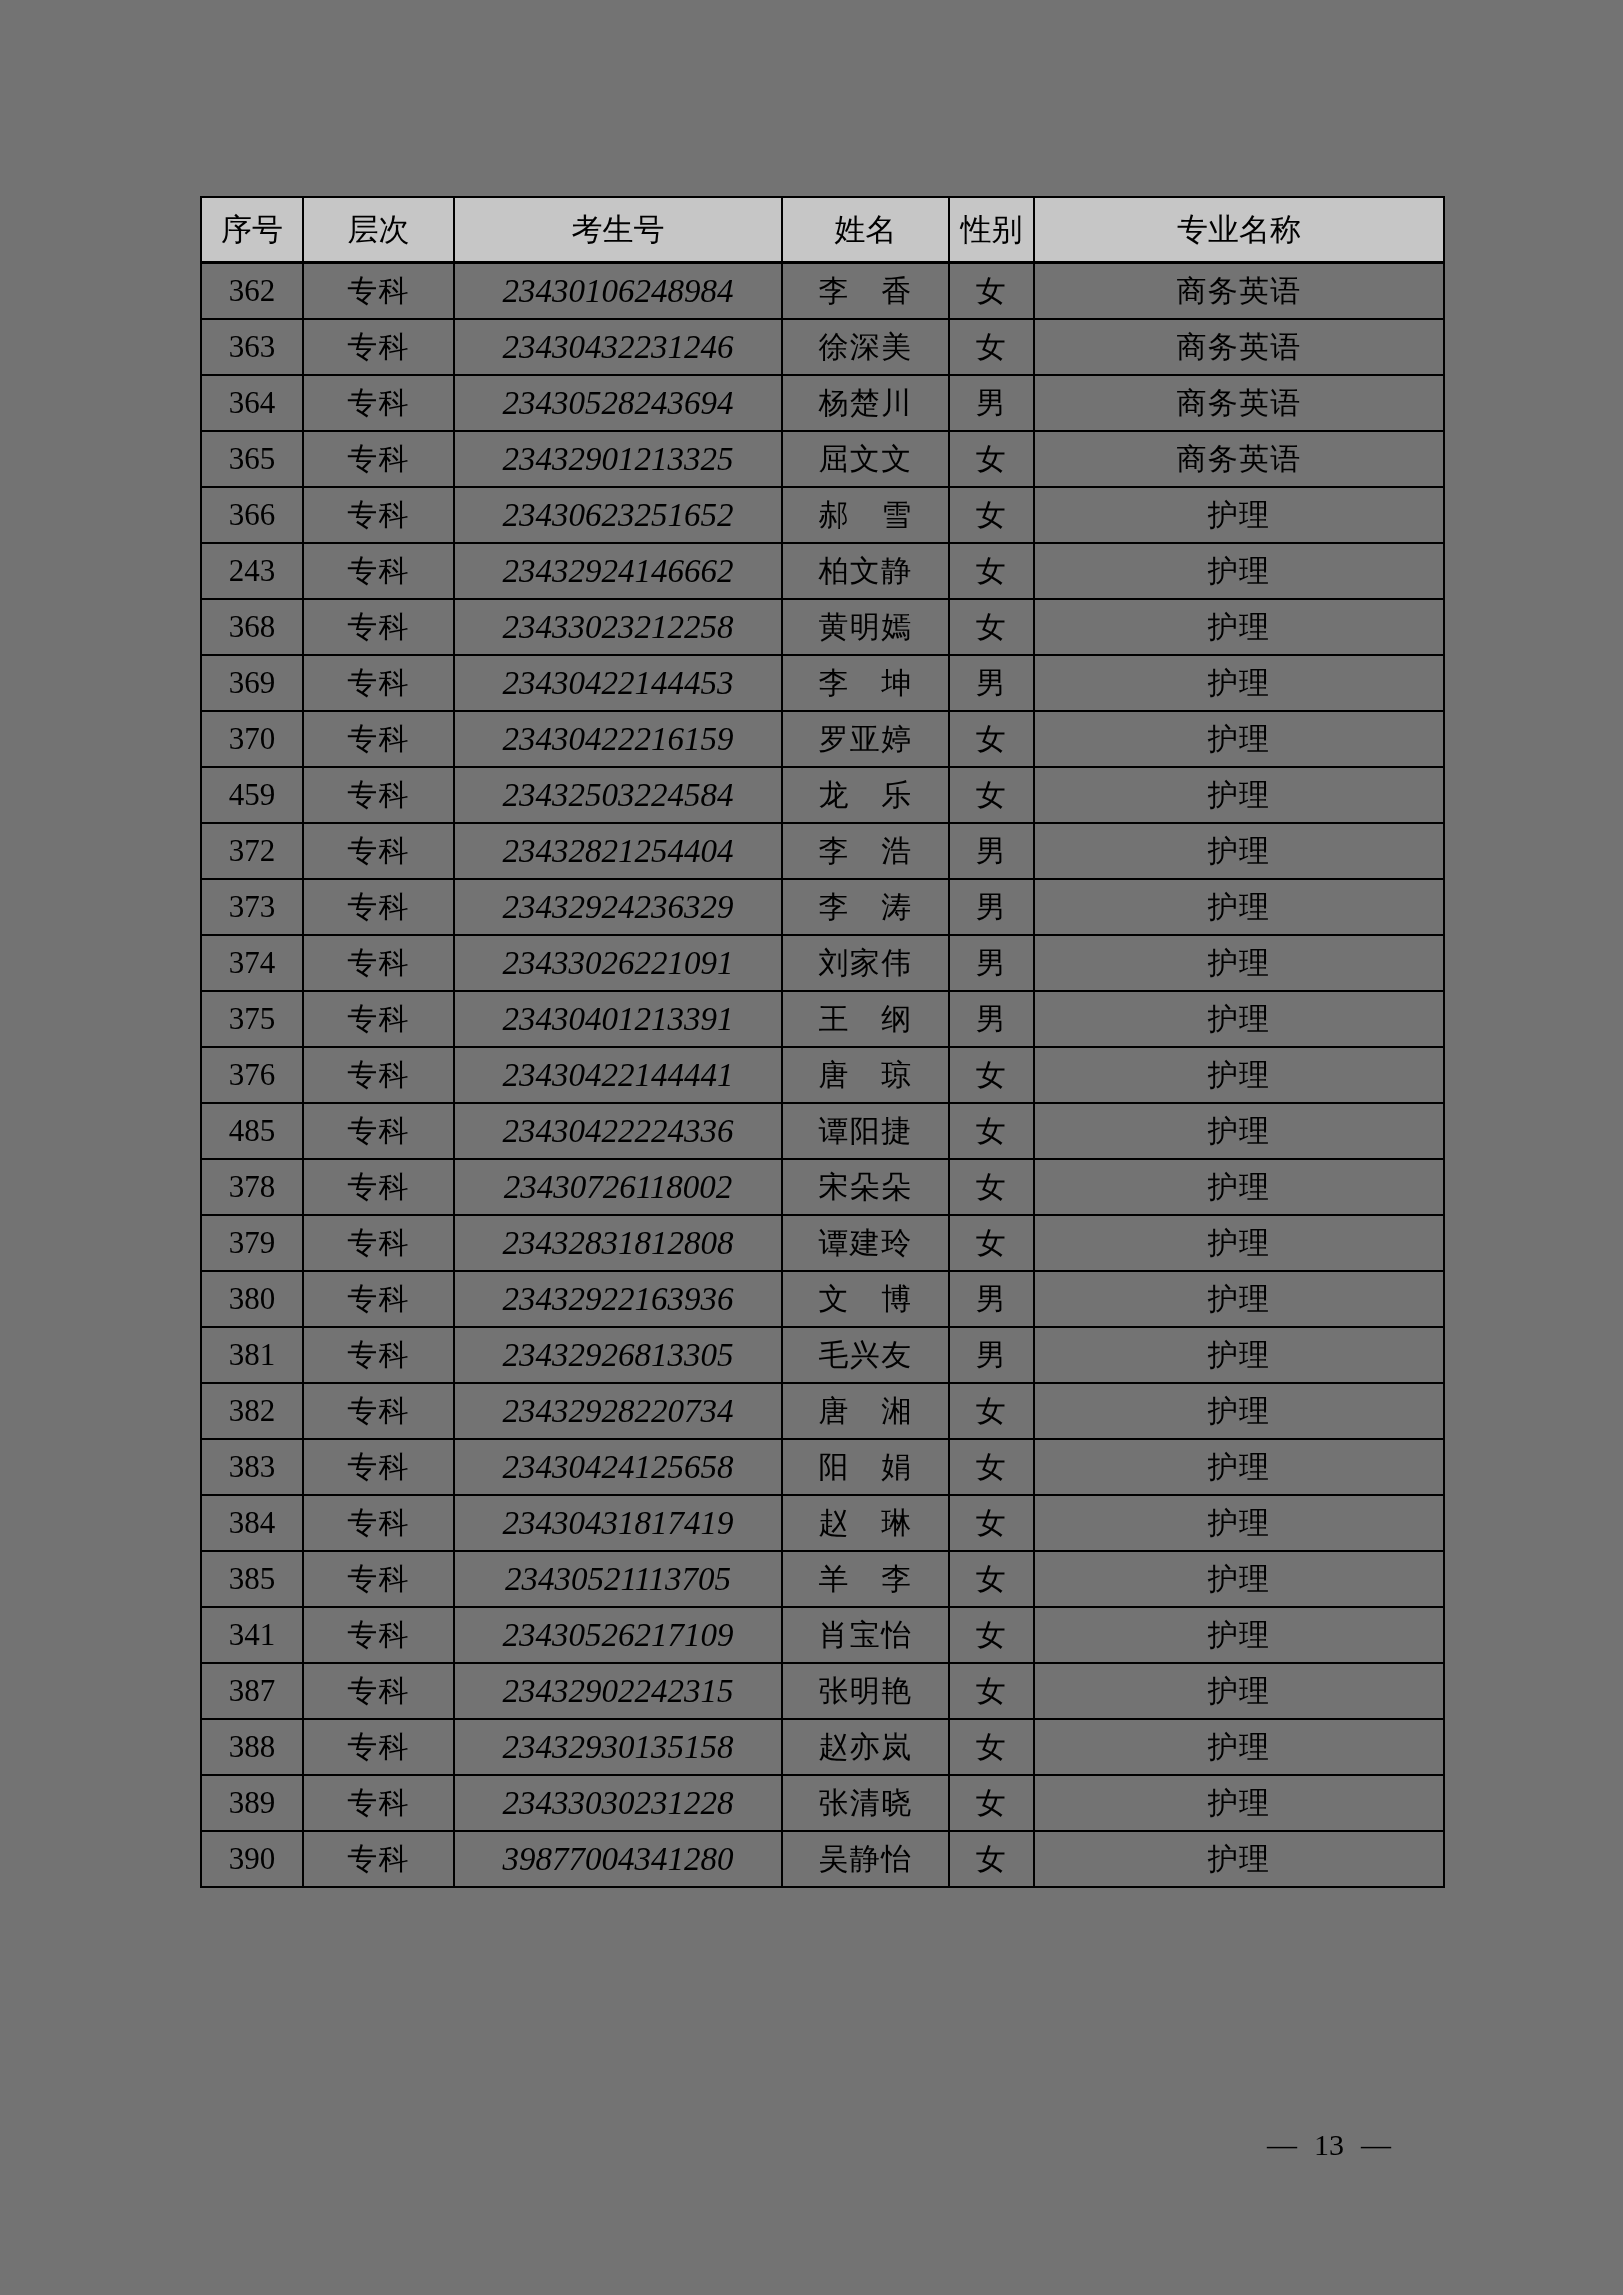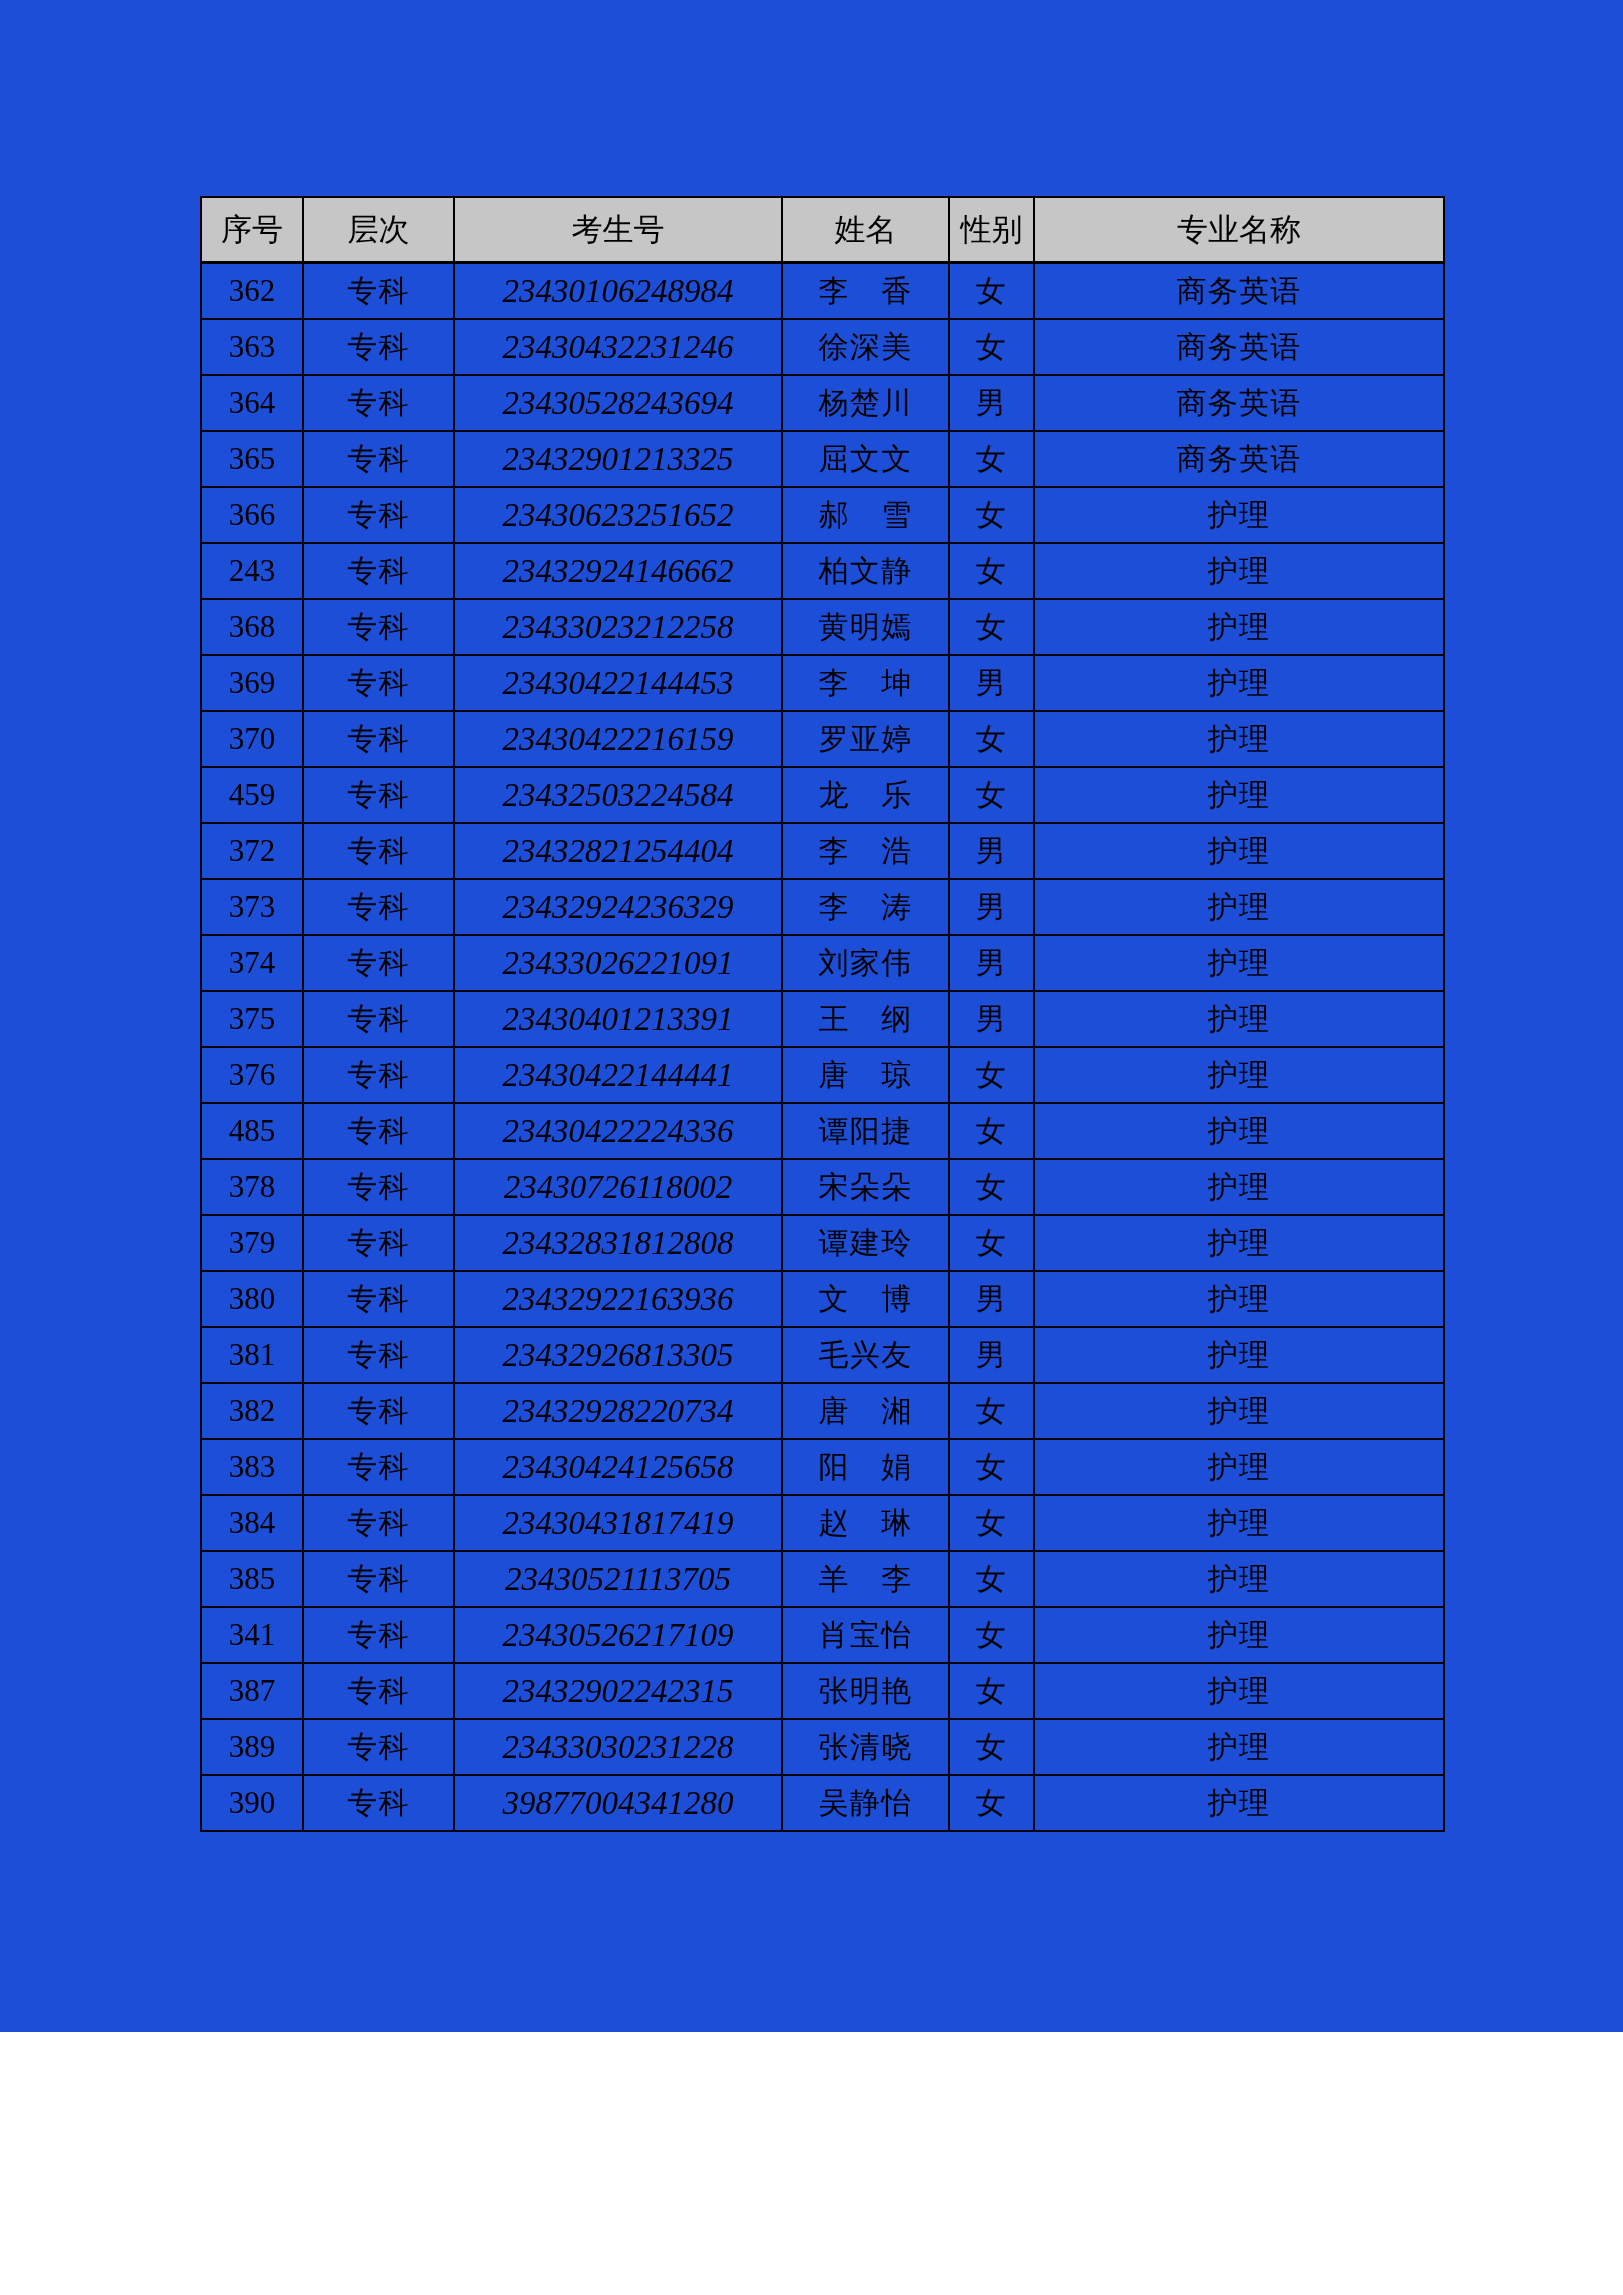--- a/index.html
+++ b/index.html
@@ -3,22 +3,22 @@
 <meta charset="utf-8">
 <style>
   html, body {
     margin: 0;
     padding: 0;
     background: #ffffff;
   }
   .page {
     position: relative;
     width: 1623px;
-    height: 2032px;
-    background: #1d4ed8;
+    height: 2295px;
+    background: #737373;
     color: #000000;
     font-family: "Liberation Serif", serif;
     overflow: hidden;
   }
   table.roster {
     position: absolute;
     left: 200px;
     top: 196px;
     width: 1243px;
     border-collapse: collapse;
@@ -311,20 +311,28 @@
         </tr>
         <tr>
           <td class="cell-seq">387</td>
           <td class="cell-level">专科</td>
           <td class="cell-candidate-no">23432902242315</td>
           <td class="cell-name">张明艳</td>
           <td class="cell-gender">女</td>
           <td class="cell-major">护理</td>
         </tr>
         <tr>
+          <td class="cell-seq">388</td>
+          <td class="cell-level">专科</td>
+          <td class="cell-candidate-no">23432930135158</td>
+          <td class="cell-name">赵亦岚</td>
+          <td class="cell-gender">女</td>
+          <td class="cell-major">护理</td>
+        </tr>
+        <tr>
           <td class="cell-seq">389</td>
           <td class="cell-level">专科</td>
           <td class="cell-candidate-no">23433030231228</td>
           <td class="cell-name">张清晓</td>
           <td class="cell-gender">女</td>
           <td class="cell-major">护理</td>
         </tr>
         <tr>
           <td class="cell-seq">390</td>
           <td class="cell-level">专科</td>

